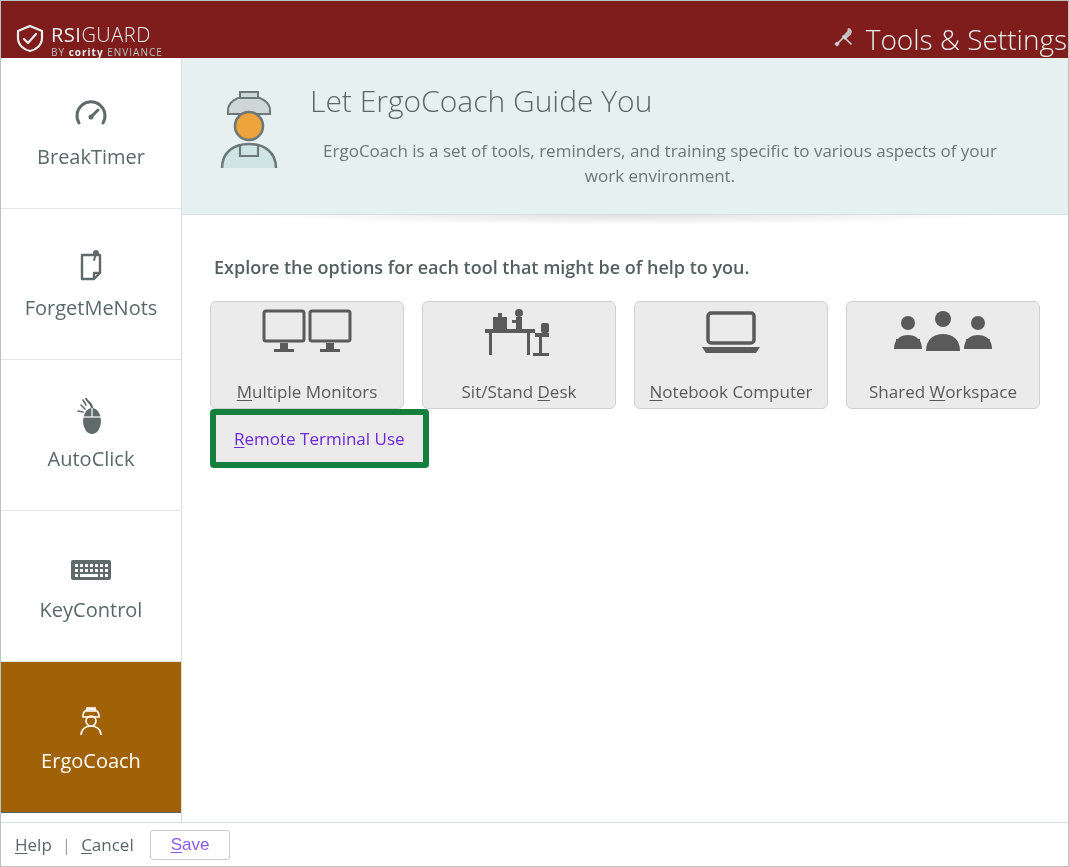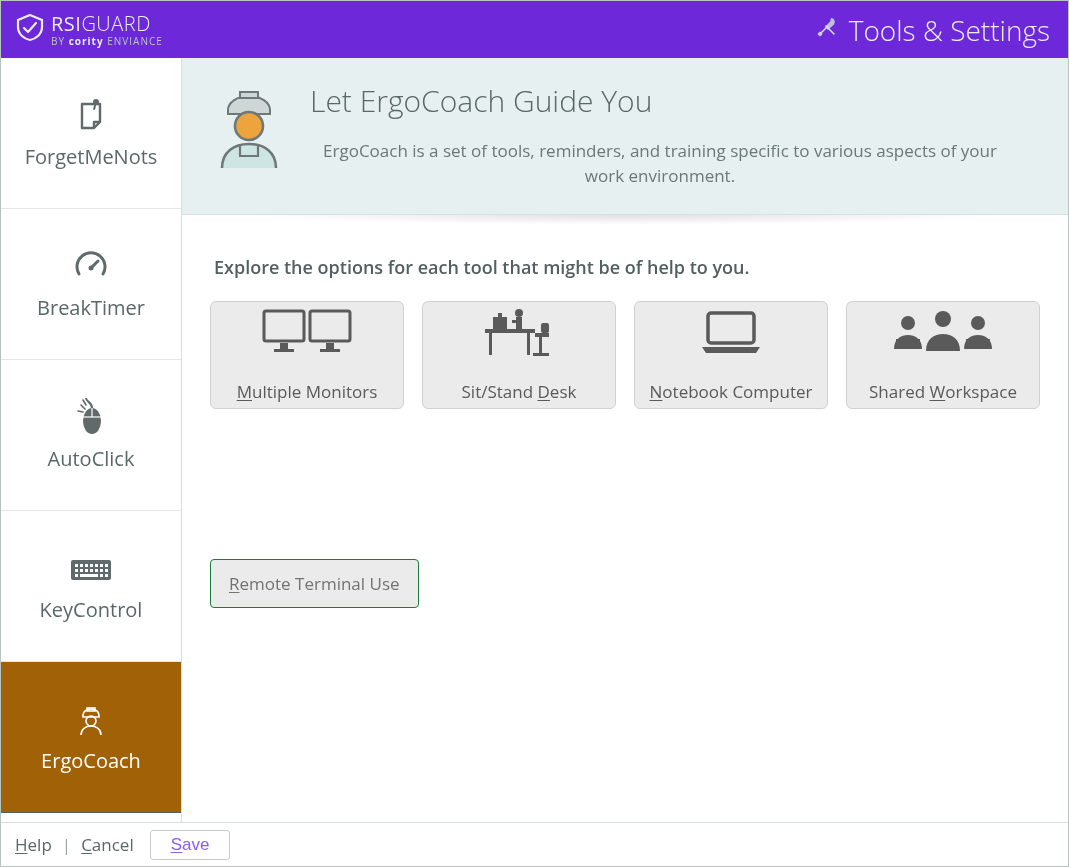--- a/index.html
+++ b/index.html
@@ -13,26 +13,26 @@
   }
   .app {
     width: 1069px;
     height: 867px;
     border: 1px solid #b8c4c4;
     display: flex;
     flex-direction: column;
   }
   
   .header {
-    background: #6d28d9;
+    background: #7f1d1d;
     height: 57px;
     display: flex;
-    align-items: center;
+    align-items: flex-end;
     justify-content: space-between;
-    padding: 0 18px 0 14px;
+    padding: 0 1px 0 14px;
     color: #fff;
   }
   .logo { display:flex; align-items:center; gap:6px; }
   .logo-text { display:flex; flex-direction:column; line-height:1; }
   .logo-top { font-size: 20px; font-weight: 400; letter-spacing: 0.5px; color:#e8eeee;}
   .logo-top strong { font-weight:300; }
   .logo-sub { font-size: 10px; letter-spacing:1px; color:#b8c4c4; margin-top:2px;}
   .logo-sub strong { color:#e8eeee; font-weight:700;}
   .header-right { display:flex; align-items:center; gap:10px; }
   .header-title { font-size: 28px; font-weight: 300; color:#e8eeee;}
@@ -90,28 +90,27 @@
     flex-direction:column;
     align-items:center;
     justify-content:center;
     gap:24px;
     cursor:pointer;
     color:#5a5a5a;
   }
   .tool-card .tc-icon { height:48px; display:flex; align-items:center; justify-content:center;}
   .tool-card .tc-label { font-size:17px; }
   .remote-btn {
-    margin-top: 150px;
     background:#ebebeb;
-    border:1px solid #15803d;
+    border:6px solid #15803d;
     border-radius:4px;
     padding: 12px 18px;
     display:inline-block;
     font-size:17px;
-    color:#737373;
+    color:#6d28d9;
     cursor:pointer;
   }
   .underline-accel { text-decoration: underline; text-underline-offset: 2px;}
   
   .footer {
     height: 44px;
     border-top:1px solid #d8dede;
     display:flex;
     align-items:center;
     gap: 10px;
@@ -164,39 +163,39 @@
       <span class="header-title">Tools &amp; Settings</span>
     </div>
   </div>
 
   <div class="body">
 
     <div class="sidebar">
 
       <div class="sidebar-item">
         <span class="icon">
+          <svg width="36" height="36" viewBox="0 0 36 36">
+            <path d="M6 26 A14 14 0 1 1 30 26" fill="none" stroke="#606a6a" stroke-width="3" stroke-linecap="round"></path>
+            <circle cx="18" cy="20" r="2.5" fill="#606a6a"></circle>
+            <line x1="18" y1="20" x2="25" y2="13" stroke="#606a6a" stroke-width="3" stroke-linecap="round"></line>
+          </svg>
+        </span>
+        <span class="label">BreakTimer</span>
+      </div>
+
+      <div class="sidebar-item">
+        <span class="icon">
           <svg width="34" height="34" viewBox="0 0 34 34">
             <path d="M8 6 L26 6 L26 24 L20 30 L8 30 Z" fill="none" stroke="#606a6a" stroke-width="2.4" stroke-linejoin="round"></path>
             <path d="M20 30 L20 24 L26 24" fill="none" stroke="#606a6a" stroke-width="2.4" stroke-linejoin="round"></path>
             <circle cx="22" cy="4" r="3" fill="#606a6a"></circle>
             <rect x="21" y="4" width="2" height="8" fill="#606a6a" transform="rotate(15 22 4)"></rect>
           </svg>
         </span>
         <span class="label">ForgetMeNots</span>
-      </div>
-
-      <div class="sidebar-item">
-        <span class="icon">
-          <svg width="36" height="36" viewBox="0 0 36 36">
-            <path d="M6 26 A14 14 0 1 1 30 26" fill="none" stroke="#606a6a" stroke-width="3" stroke-linecap="round"></path>
-            <circle cx="18" cy="20" r="2.5" fill="#606a6a"></circle>
-            <line x1="18" y1="20" x2="25" y2="13" stroke="#606a6a" stroke-width="3" stroke-linecap="round"></line>
-          </svg>
-        </span>
-        <span class="label">BreakTimer</span>
       </div>
 
       <div class="sidebar-item">
         <span class="icon">
           <svg width="34" height="40" viewBox="0 0 34 40">
             <ellipse cx="18" cy="24" rx="9" ry="13" fill="#606a6a"></ellipse>
             <ellipse cx="18" cy="24" rx="9" ry="13" fill="none" stroke="#fff" stroke-width="0"></ellipse>
             <path d="M18 11 L18 20" stroke="#fff" stroke-width="1.2"></path>
             <path d="M9 20 L27 20" stroke="#fff" stroke-width="1.2"></path>
             <path d="M18 11 C18 5 12 5 12 1" fill="none" stroke="#606a6a" stroke-width="2"></path>

